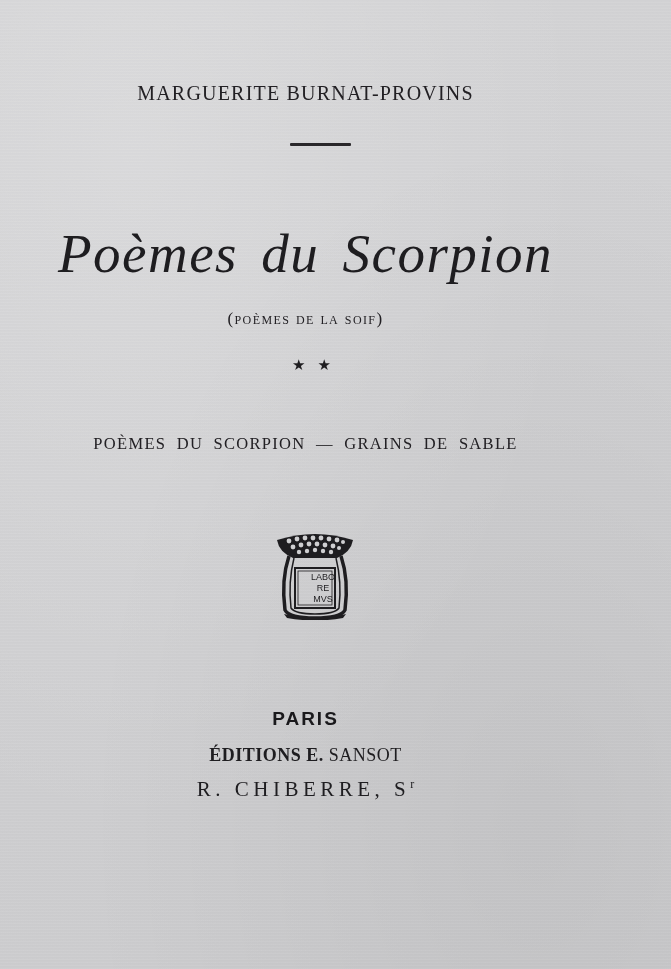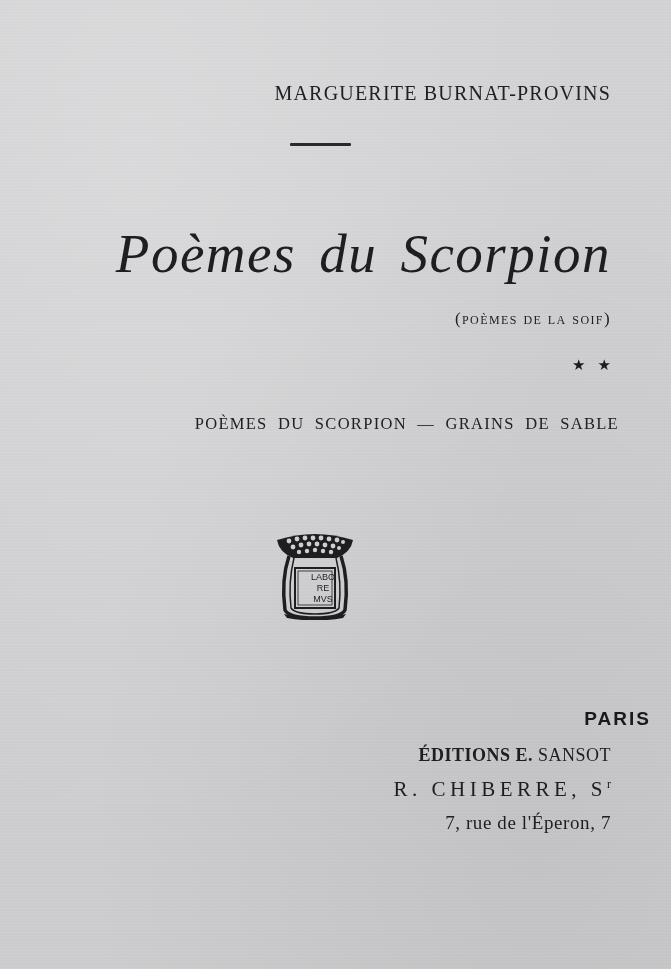--- a/index.html
+++ b/index.html
@@ -21,21 +21,21 @@
         radial-gradient(ellipse at 80% 85%, rgba(0,0,0,0.05), rgba(0,0,0,0) 60%),
         repeating-linear-gradient(0deg, rgba(255,255,255,0.035) 0px, rgba(255,255,255,0.035) 1px, rgba(0,0,0,0.02) 2px, rgba(0,0,0,0) 3px),
         linear-gradient(180deg, #d3d3d5 0%, #cdcdcf 100%);
       color: #1c1b1d;
       font-family: "Liberation Serif", "DejaVu Serif", serif;
     }
     .line {
       position: absolute;
       left: 0;
       width: 611px;
-      text-align: right;
+      text-align: center;
       white-space: nowrap;
     }
     .author {
       top: 82px;
       font-size: 20px;
       letter-spacing: 1.2px;
       color: #222024;
     }
     .rule {
       position: absolute;
@@ -62,26 +62,25 @@
       color: #222024;
     }
     .stars {
       top: 356px;
       font-size: 15px;
       letter-spacing: 12px;
       padding-left: 12px;
       color: #1e1d20;
     }
     .contents {
-      top: 414px;
+      top: 434px;
       font-size: 16.5px;
       letter-spacing: 1.3px;
       word-spacing: 5px;
       color: #222024;
-      padding-left: 8px;
     }
     .logo {
       position: absolute;
       left: 275px;
       top: 530px;
       width: 80px;
       height: 90px;
     }
     .logo-box {
       position: absolute;
@@ -98,21 +97,20 @@
       flex-direction: column;
       justify-content: center;
     }
     .city {
       top: 708px;
       font-family: "Liberation Sans", "DejaVu Sans", sans-serif;
       font-weight: bold;
       font-size: 19px;
       letter-spacing: 2px;
       color: #1a191c;
-      padding-left: 40px;
     }
     .publisher {
       top: 745px;
       font-size: 18px;
       letter-spacing: 0.5px;
       color: #1e1d20;
     }
     .publisher b { font-weight: bold; }
     .printer {
       top: 777px;
@@ -209,15 +207,14 @@
 
   <div class="line printer">
     <span>R. CHIBERRE, S</span><sup>r</sup>
   </div>
 
   <div class="line publisher">
     <b>ÉDITIONS E.</b>
     <span>SANSOT</span>
   </div>
 
-  <div class="line address">7, rue de l'Éperon, 7</div>
 
 </div>
 
 </body></html>

